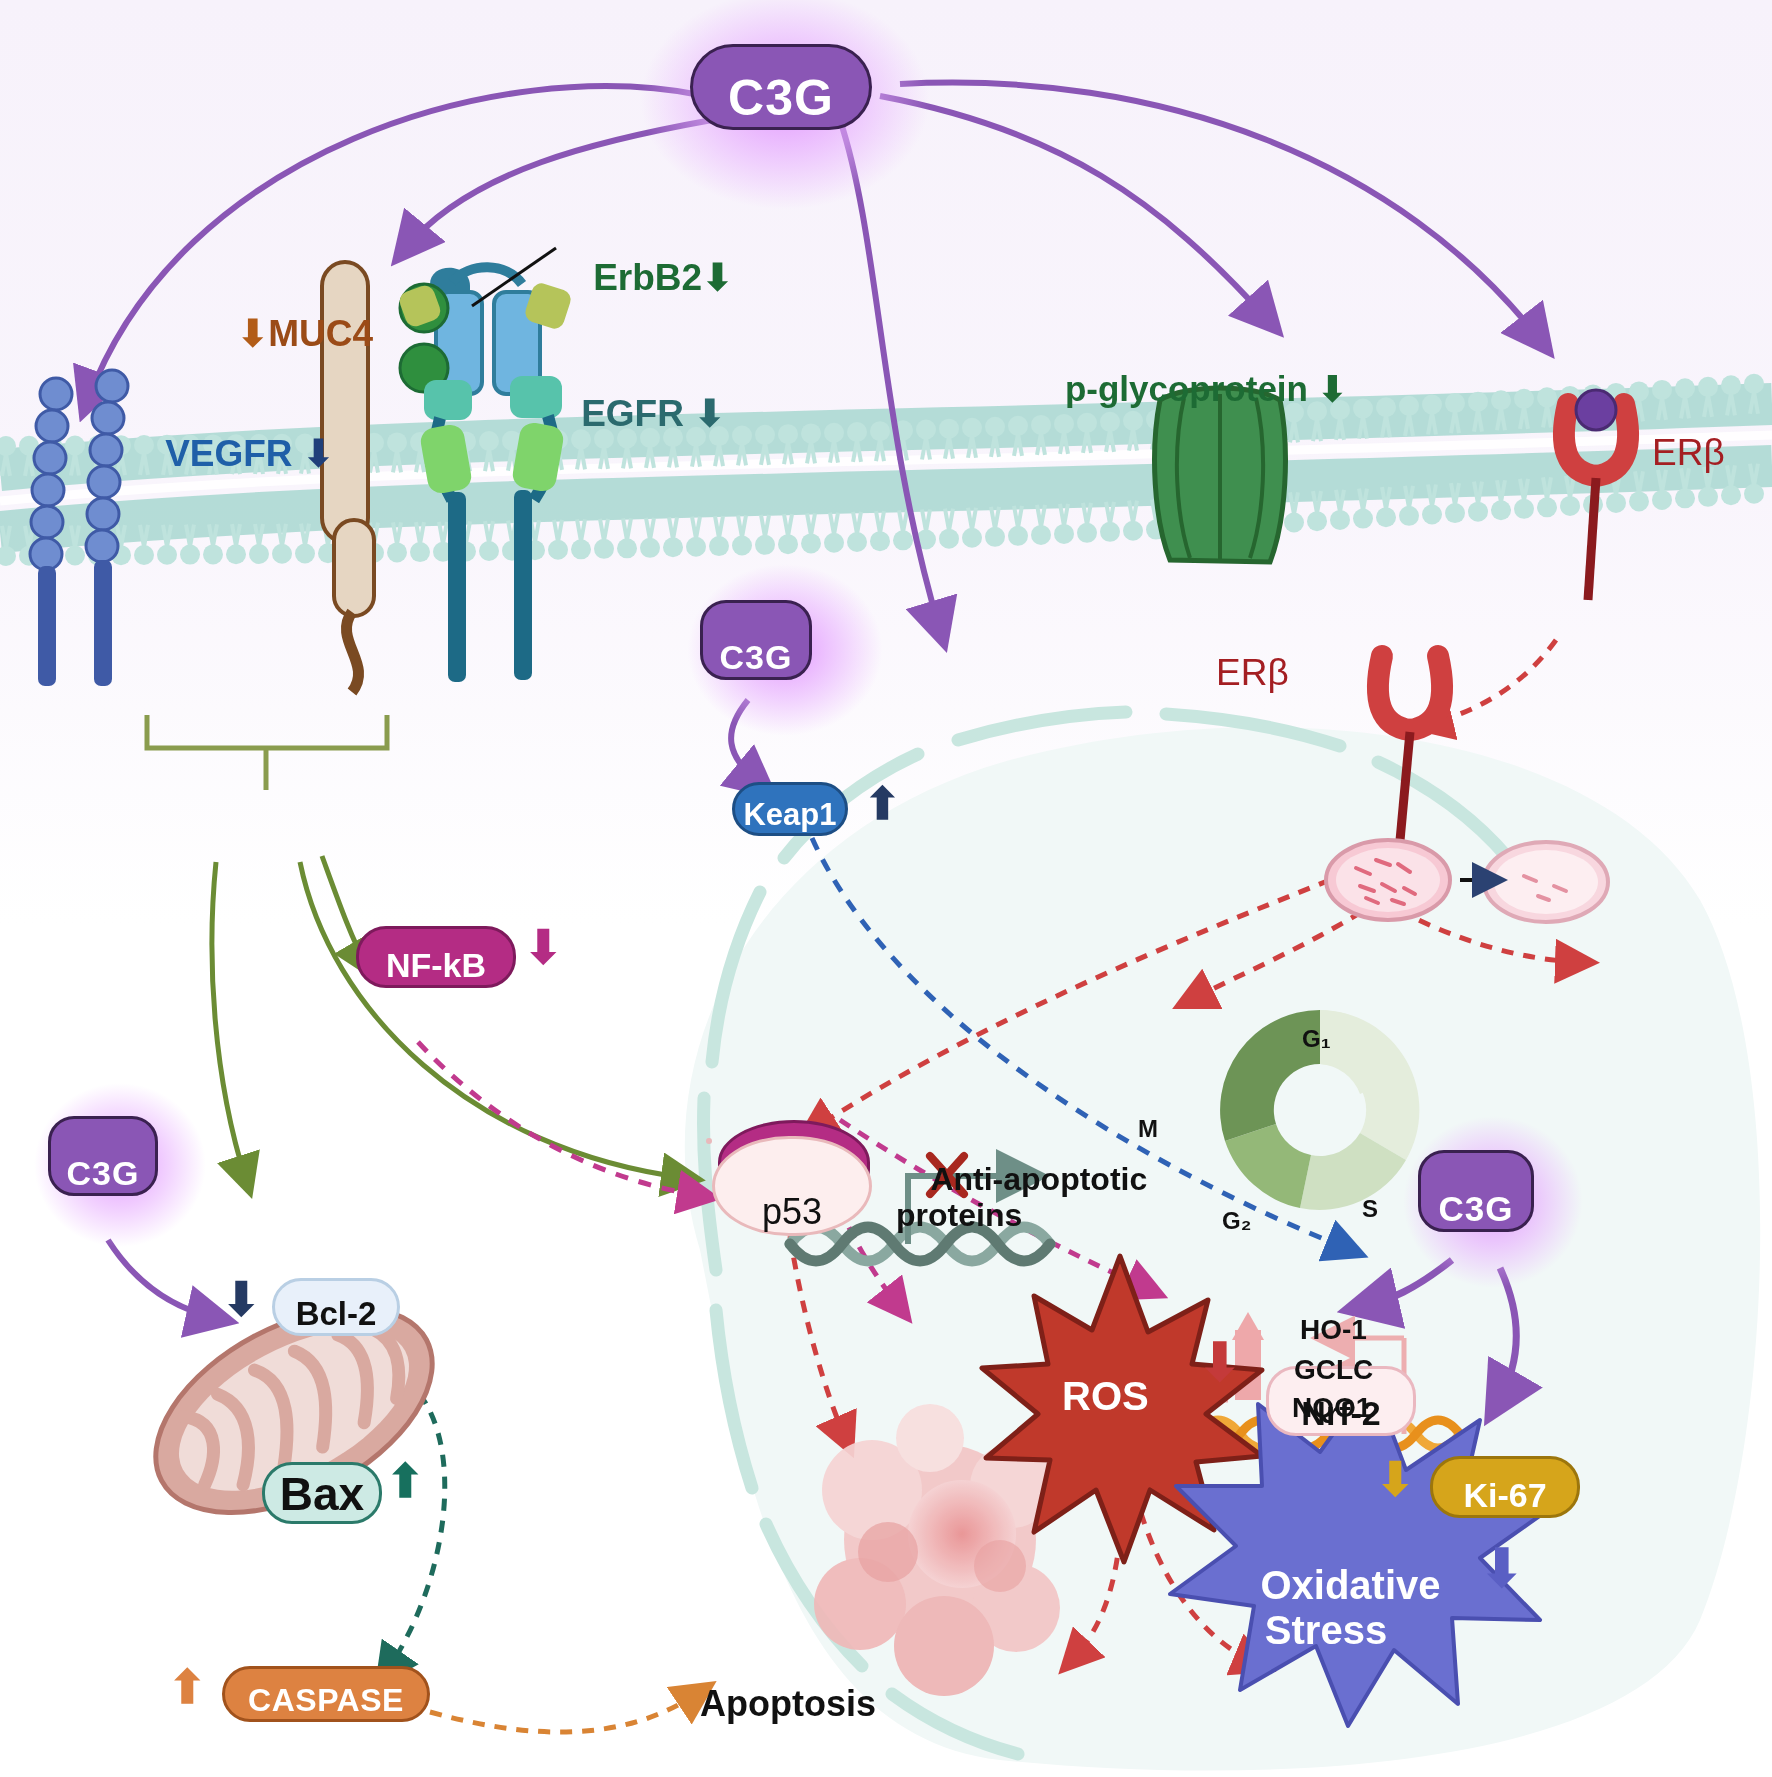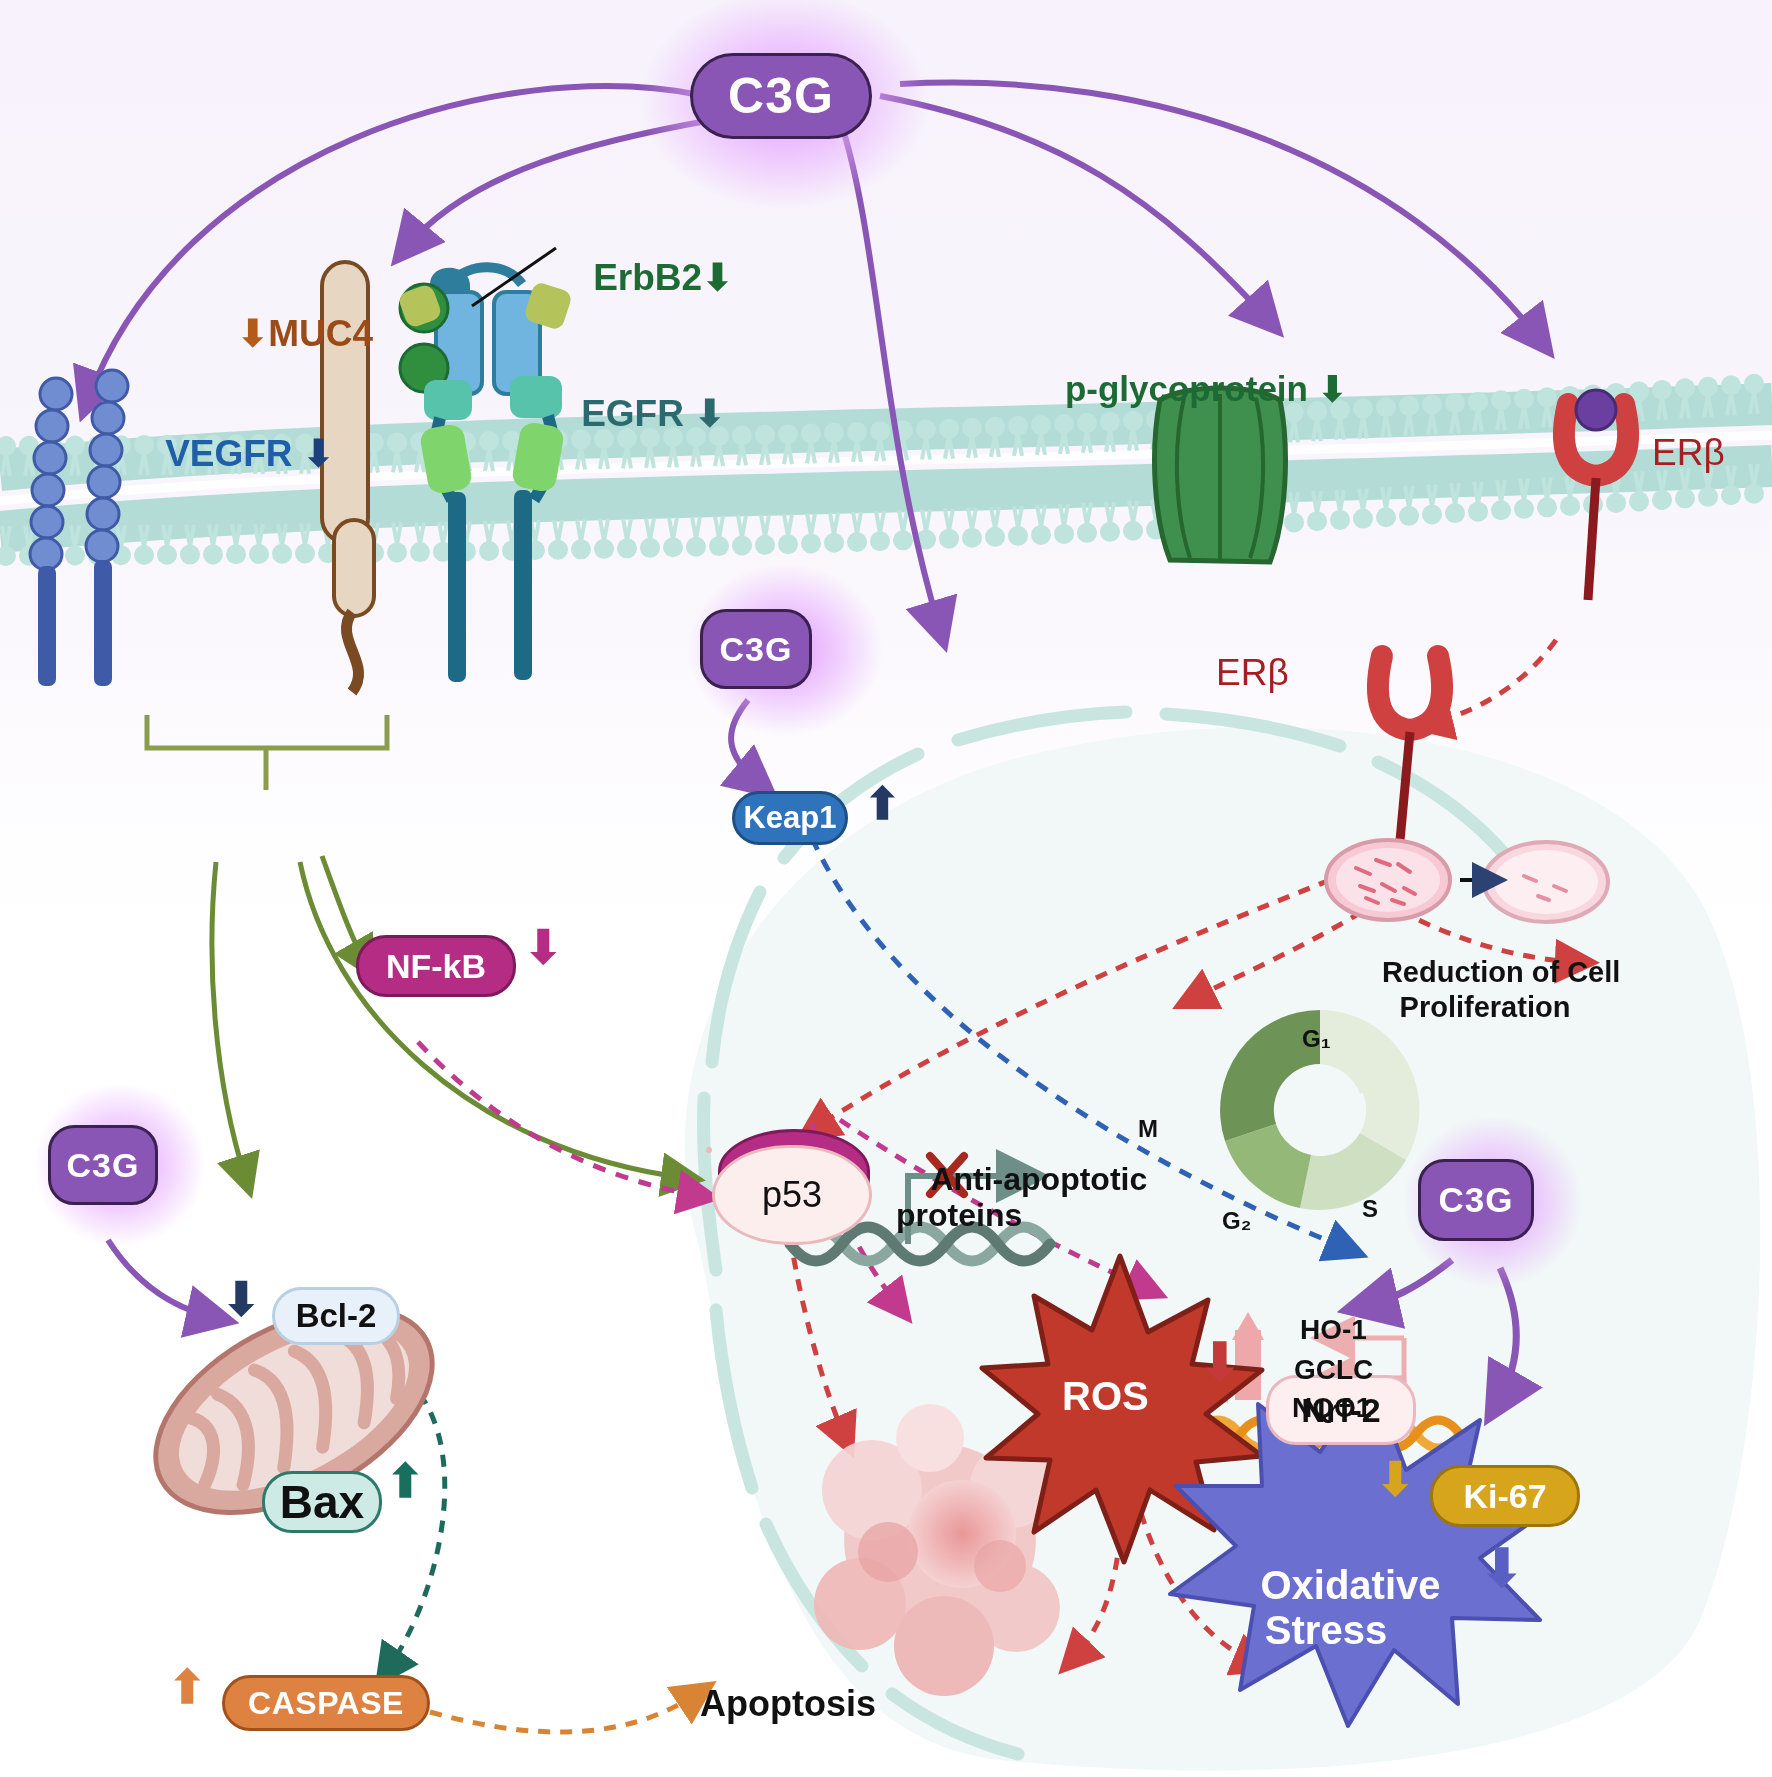--- a/index.html
+++ b/index.html
@@ -1,20 +1,20 @@
 <!DOCTYPE html>
 <html><head>
 <meta charset="utf-8">
 <style>
   html,body{margin:0;padding:0;background:#ffffff;}
   body{font-family:"Liberation Sans",sans-serif;}
   #stage{position:relative;width:1772px;height:1777px;overflow:hidden;
          background:linear-gradient(180deg,#f7f2fb 0%,#f9f5fc 28%,#ffffff 52%,#ffffff 100%);}
   svg.layer{position:absolute;left:0;top:0;width:1772px;height:1777px;pointer-events:none;}
-  .node{position:absolute;box-sizing:border-box;display:flex;align-items:center;justify-content:center;text-align:center;margin-top:9px;}
+  .node{position:absolute;box-sizing:border-box;display:flex;align-items:flex-end;justify-content:center;text-align:center;}
   .lbl{position:absolute;white-space:pre;line-height:1.12;}
 
   
   .c3g{background:#8a56b5;border:3px solid #3a2150;color:#fff;font-weight:bold;
        border-radius:44px;letter-spacing:1px;}
   .glow{position:absolute;border-radius:50%;
         background:radial-gradient(closest-side,rgba(226,150,255,.95),rgba(232,175,255,.55) 45%,rgba(245,225,255,0) 78%);}
   
   .tag{border-radius:30px;font-weight:bold;}
   .keap1{background:#2f73bd;border:3px solid #1d4e84;color:#fff;}
@@ -744,20 +744,16 @@
     <span style="white-space:pre;">Oxidative
 Stress</span>
   </div>
   <div class="lbl arrow-g" style="left:1480px;top:1542px;font-size:52px;color:#5a5fc4;">⬇</div>
 
   <div class="lbl txt-black" style="left:1302px;top:1026px;font-size:24px;">G₁</div>
   <div class="lbl txt-black" style="left:1362px;top:1196px;font-size:24px;">S</div>
   <div class="lbl txt-black" style="left:1222px;top:1208px;font-size:24px;">G₂</div>
   <div class="lbl txt-black" style="left:1138px;top:1116px;font-size:24px;">M</div>
 
-  <div class="lbl txt-black" style="left:1340px;top:920px;font-size:29px;text-align:center;width:290px;line-height:1.2;">
-    <span style="white-space:pre;">Reduction of Cell
-Proliferation</span>
-  </div>
 
   <div class="lbl txt-black" style="left:700px;top:1684px;font-size:36px;">Apoptosis</div>
 
 </div>
 
 </body></html>

